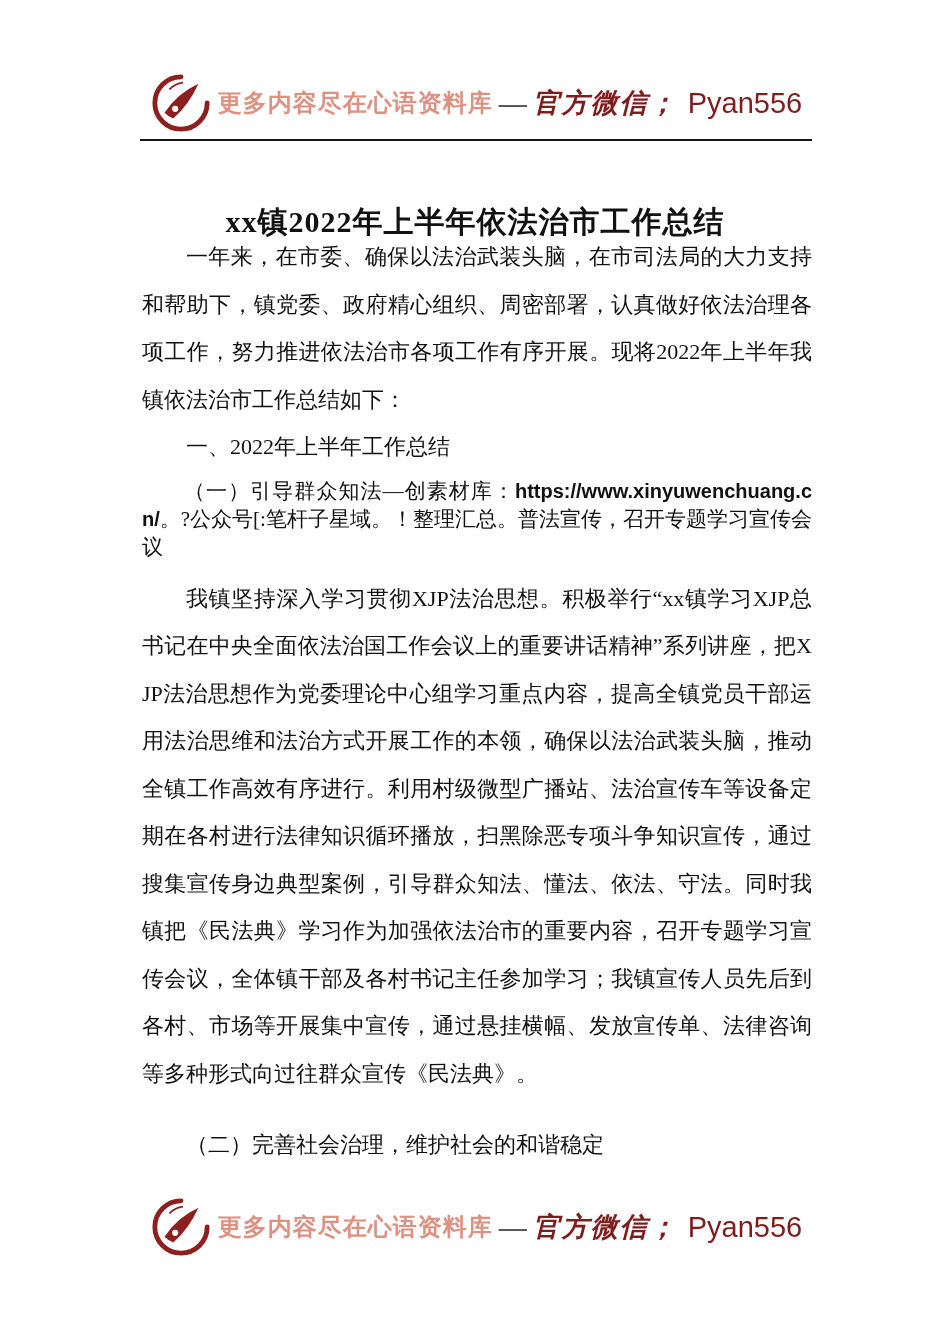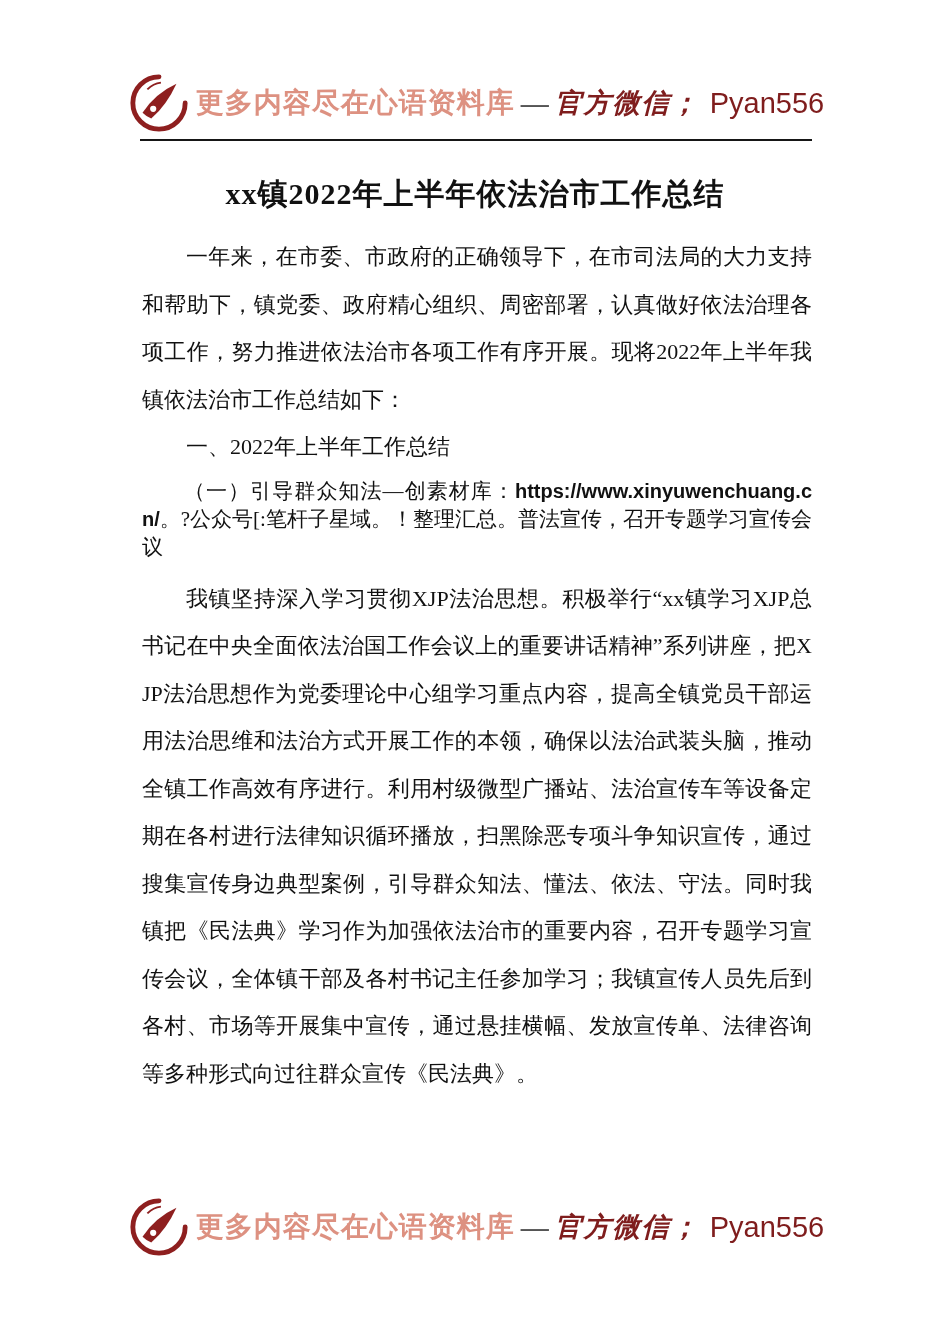--- a/index.html
+++ b/index.html
@@ -23,21 +23,21 @@
     align-items: center;
     justify-content: center;
     gap: 6px;
     white-space: nowrap;
   }
   .brand.header { top: 72px; }
   .brand.footer { top: 1196px; }
   .brand .logo { width: 62px; height: 62px; flex: 0 0 auto; }
   .brand .tagline {
     color: #dd9181;
-    font-size: 28px;
+    font-size: 24px;
     font-weight: 700;
     letter-spacing: 1px;
   }
   .brand .dash { color: #555555; font-size: 28px; font-weight: 700; }
   .brand .wx-label {
     color: #7f1d1d;
     font-size: 27px;
     font-weight: 700;
     font-style: italic;
     letter-spacing: 2px;
@@ -53,21 +53,21 @@
     top: 139px;
     left: 140px;
     width: 672px;
     height: 0;
     border-top: 2px solid #161616;
   }
 
   
   .doc-title {
     position: absolute;
-    top: 154px;
+    top: 182px;
     left: 0;
     width: 100%;
     text-align: center;
     font-size: 30px;
     font-weight: 700;
     letter-spacing: 1px;
   }
 
   
   .content {
@@ -114,24 +114,25 @@
       <span class="dash">—</span>
       <span class="wx-label">官方微信；</span>
       <span class="wx-id">Pyan556</span>
   </div>
 
   <div class="header-rule"></div>
 
   <h1 class="doc-title">xx镇2022年上半年依法治市工作总结</h1>
 
   <div class="content">
-      <p class="para body-1">一年来，在市委、市政府的正确领导下，在市司法局的大力支持和帮助下，镇党委、政府精心组织、周密部署，认真做好依法治理各项工作，努力推进依法治市各项工作有序开展。现将2022年上半年我镇依法治市工作总结如下：</p>
+      <p class="para body-1">一年来，在市委、确保以法治武装头脑，在市司法局的大力支持和帮助下，镇党委、政府精心组织、周密部署，认真做好依法治理各项工作，努力推进依法治市各项工作有序开展。现将2022年上半年我镇依法治市工作总结如下：</p>
       <p class="para heading">一、2022年上半年工作总结</p>
       <p class="para compact"><span class="cjk">（一）引导群众知法—创素材库：</span><span class="url">https://www.xinyuwenchuang.cn/</span><span class="cjk">。?公众号[:笔杆子星域。！整理汇总。普法宣传，召开专题学习宣传会议</span></p>
       <p class="para body-2">我镇坚持深入学习贯彻XJP法治思想。积极举行“xx镇学习XJP总书记在中央全面依法治国工作会议上的重要讲话精神”系列讲座，把XJP法治思想作为党委理论中心组学习重点内容，提高全镇党员干部运用法治思维和法治方式开展工作的本领，确保以法治武装头脑，推动全镇工作高效有序进行。利用村级微型广播站、法治宣传车等设备定期在各村进行法律知识循环播放，扫黑除恶专项斗争知识宣传，通过搜集宣传身边典型案例，引导群众知法、懂法、依法、守法。同时我镇把《民法典》学习作为加强依法治市的重要内容，召开专题学习宣传会议，全体镇干部及各村书记主任参加学习；我镇宣传人员先后到各村、市场等开展集中宣传，通过悬挂横幅、发放宣传单、法律咨询等多种形式向过往群众宣传《民法典》。</p>
+      <p class="para body-3">（二）完善社会治理，维护社会的和谐稳定</p>
     </div>
 
   <div class="brand footer">
     <svg class="logo" viewBox="0 0 64 64">
       <path d="M32 5 A 27 27 0 1 0 59 32" fill="none" stroke="#8e1f1f" stroke-width="5" stroke-linecap="round"></path>
       <path d="M15 42 Q 28 22 50 12 Q 40 34 24 48 Q 19 46 15 42 Z" fill="#8e1f1f"></path>
       <circle cx="26" cy="38" r="3.2" fill="#ffffff"></circle>
       <path d="M20 18 Q 26 12 34 11" fill="none" stroke="#8e1f1f" stroke-width="2"></path>
     </svg>
     <span class="tagline">更多内容尽在心语资料库</span>

